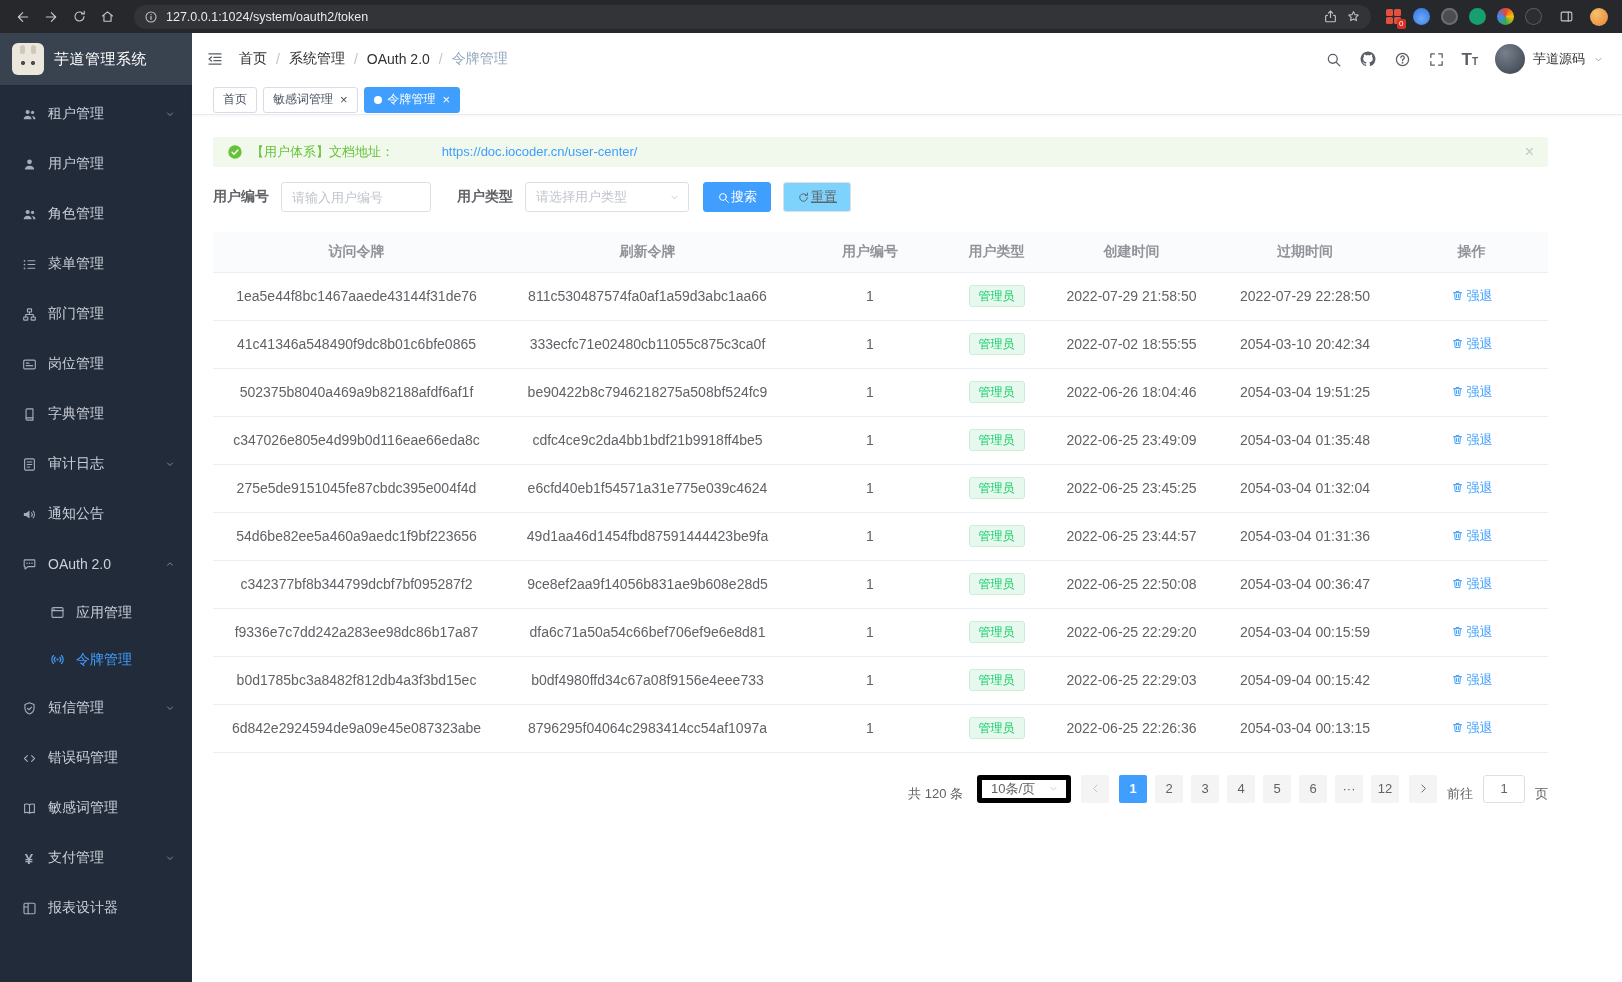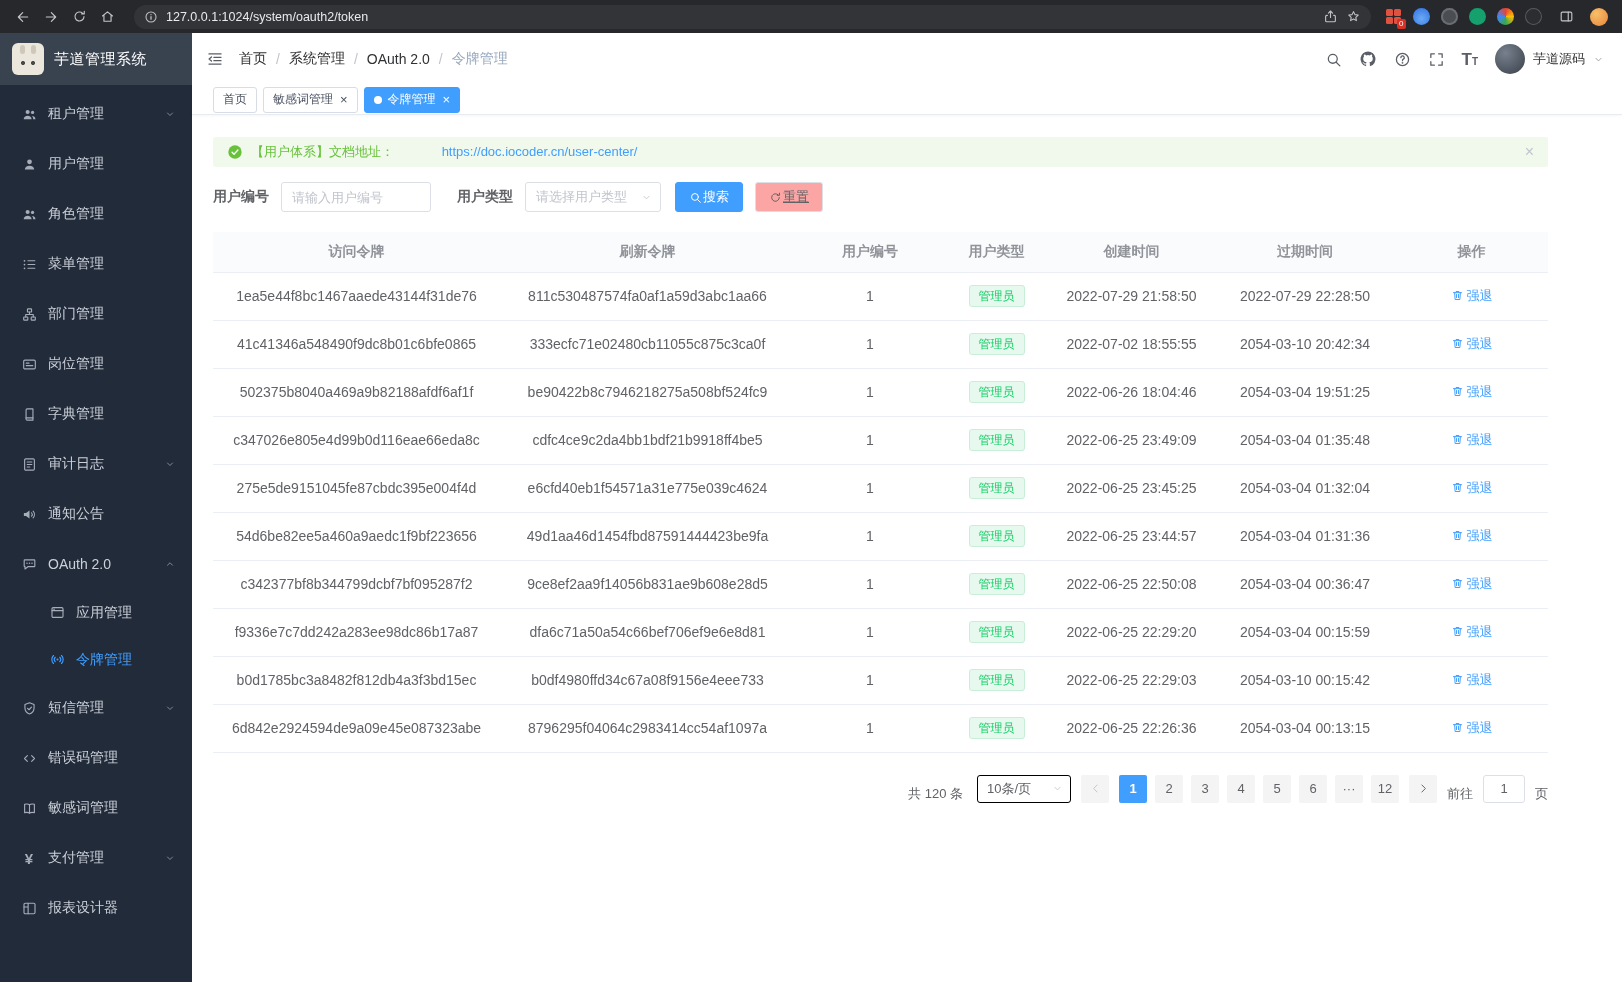--- a/index.html
+++ b/index.html
@@ -77,37 +77,37 @@
 
   .alert { height:30px; background:#f0f9eb; border-radius:3px; display:flex; align-items:center; padding:0 14px; gap:8px; position:relative; }
   .alert-text { font-size:13px; color:#67c23a; }
   .alert-text a { color:#409eff; text-decoration:none; cursor:pointer;padding-left:44px; }
   .alert-close { position:absolute; right:14px; color:#c0c4cc; font-size:16px; cursor:pointer; line-height:1; }
 
   .filters { margin-top:15px; display:flex; align-items:center; font-size:14px; }
   .f-label { font-weight:700; color:#606266; margin-right:12px; white-space:nowrap; }
   .f-input { width:150px; height:30px; border:1px solid #dcdfe6; border-radius:3px; padding:0 10px; font-size:13px; color:#606266; outline:none; margin-right:26px; font-family:inherit; }
   .f-input::placeholder { color:#c0c4cc; }
-  .f-select { width:136px; height:30px; border:1px solid #dcdfe6; border-radius:3px; display:flex; align-items:center; justify-content:space-between; padding:0 8px 0 10px; font-size:13px; color:#c0c4cc; margin-right:14px; cursor:pointer; }
+  .f-select { width:164px; height:30px; border:1px solid #dcdfe6; border-radius:3px; display:flex; align-items:center; justify-content:space-between; padding:0 8px 0 10px; font-size:13px; color:#c0c4cc; margin-right:14px; cursor:pointer; }
   .f-select .caret { color:#c0c4cc; display:flex; }
   .btn { height:30px; display:inline-flex; align-items:center; gap:1px; padding:0 13px; border-radius:3px; font-size:13px; cursor:pointer; border:1px solid transparent; font-family:inherit; }
   .btn.primary { background:#409eff; color:#fff; border-color:#409eff; }
-  .btn.plain { background:#fca5a5; border-color:#dcdfe6; color:#606266; margin-left:12px;text-decoration:underline; }
+  .btn.plain { background:#7dd3fc; border-color:#dcdfe6; color:#606266; margin-left:12px;text-decoration:underline; }
   .btn .bsvg { display:flex; }
 
   .data-table { width:100%; border-collapse:collapse; margin-top:20px; table-layout:fixed; }
   .data-table th { height:40px; font-size:14px; color:#909399; font-weight:700; background:#fafbfc; border-bottom:1px solid #ebeef5; text-align:center; }
   .data-table td { height:48px; font-size:14px; color:#606266; border-bottom:1px solid #ebeef5; text-align:center; white-space:nowrap; overflow:hidden; }
   .badge { display:inline-block; padding:2px 9px; font-size:12px; border-radius:3px; background:#e7f9ee; border:1px solid #c7efd8; color:#13ce66; line-height:16px; }
   .action-link { color:#409eff; font-size:13px; display:inline-flex; align-items:center; gap:3px; cursor:pointer; }
   .action-link svg { display:block; }
 
   .pagination { margin-top:22px; display:flex; align-items:flex-end; justify-content:flex-end; gap:10px; font-size:13px; color:#606266; }
   .pg-total { margin-right:4px; white-space:nowrap; }
-  .pg-sizer { width:94px; height:28px; border:1px solid #000000; border-radius:3px; display:flex; align-items:center; justify-content:space-between; padding:0 7px 0 9px; color:#606266; cursor:pointer; }
+  .pg-sizer { width:94px; height:28px; border:5px solid #000000; border-radius:3px; display:flex; align-items:center; justify-content:space-between; padding:0 7px 0 9px; color:#606266; cursor:pointer; }
   .pg-sizer .caret { color:#c0c4cc; display:flex; }
   .pg-btn { min-width:28px; height:28px; background:#f4f4f5; border:none; border-radius:2px; color:#606266; font-size:13px; display:flex; align-items:center; justify-content:center; cursor:pointer; font-family:inherit; padding:0 4px; }
   .pg-btn.disabled { color:#c0c4cc; }
   .pg-btn.active { background:#409eff; color:#fff; font-weight:700; }
   .pg-pages { display:flex; gap:8px; }
   .pg-goto { width:42px; height:28px; border:1px solid #dcdfe6; border-radius:3px; text-align:center; font-size:13px; color:#606266; outline:none; font-family:inherit; }
 </style>
 </head>
 <body>
 
@@ -631,21 +631,21 @@
                     </span>
                     <span>强退</span>
                   </span></td>
               </tr>
               <tr>
                 <td>b0d1785bc3a8482f812db4a3f3bd15ec</td>
                 <td>b0df4980ffd34c67a08f9156e4eee733</td>
                 <td>1</td>
                 <td><span class="badge">管理员</span></td>
                 <td>2022-06-25 22:29:03</td>
-                <td>2054-03-10 00:15:42</td>
+                <td>2054-09-04 00:15:42</td>
                 <td><span class="action-link">
                     <span style="display: flex;">
                       <svg viewBox="0 0 24 24" width="13" height="13" fill="none" stroke="currentColor" stroke-width="1.8" stroke-linecap="round" stroke-linejoin="round">
                         <path d="M4.5 6.8h15M9.3 6.8V4.6h5.4v2.2M6.7 6.8l.9 12.6h8.8l.9-12.6M10.2 10v6M13.8 10v6"></path>
                       </svg>
                     </span>
                     <span>强退</span>
                   </span></td>
               </tr>
               <tr>

